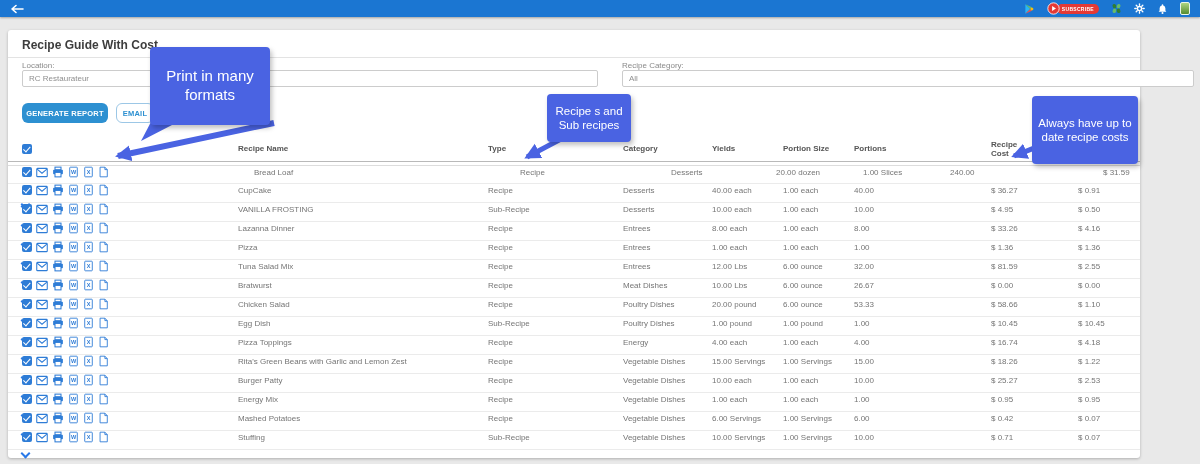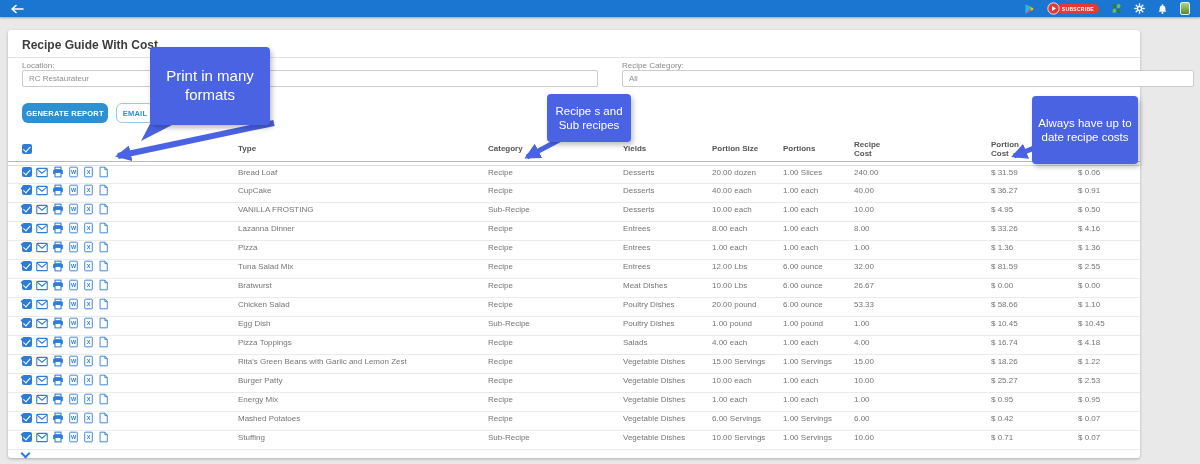--- a/index.html
+++ b/index.html
@@ -44,21 +44,21 @@
   .grid-row { display:grid;
     grid-template-columns:216px 250px 135px 89px 71px 71px 137px 87px 90px 40px;
     align-items:center; padding-left:14px; }
   .thead { position:absolute; left:0; top:106px; width:100%; height:26px;
     border-bottom:1px solid #b9b9b9; }
   .thead .grid-row { height:26px; }
   .th { font-size:8px; color:#555; font-weight:bold; line-height:1.15; }
   .th.wrap { max-width:34px; }
   .tbody { position:absolute; left:0; top:135px; width:100%; }
   .trow { height:19px; border-bottom:1px solid #ebebeb; }
-  .trow:first-child { border-top:1px solid #ddd; }
+  .trow:first-child { border-top:1px solid #ddd;gap:16px; }
   .td { font-size:8px; color:#757575; white-space:nowrap; overflow:hidden; }
   .icon-cell { display:flex; align-items:center; gap:4px; }
   .icon-cell .ric { display:inline-flex; cursor:pointer; }
 
   .cb { width:10px; height:10px; background:#2e7cd6; border-radius:2px;
     position:relative; display:inline-block; cursor:pointer; }
   .cb::after { content:""; position:absolute; left:3.2px; top:1.2px; width:3px;
     height:5.5px; border:solid #fff; border-width:0 1.5px 1.5px 0;
     transform:rotate(42deg); }
 
@@ -151,20 +151,21 @@
 
   <button class="btn btn-primary">GENERATE REPORT</button>
   <button class="btn btn-outline">EMAIL</button>
 
   <div class="thead">
     <div class="grid-row">
       <div class="icon-cell">
           <span class="cb"></span>
         </div>
 
+    <div class="th">Recipe Name</div>
         <div class="th">Type</div>
         <div class="th">Category</div>
         <div class="th">Yields</div>
         <div class="th">Portion Size</div>
         <div class="th">Portions</div>
         <div class="th wrap">Recipe Cost</div>
         <div class="th wrap">Portion Cost</div>
       </div>
   </div>
 
@@ -633,21 +634,21 @@
           </span>
           <span class="ric">
             <svg width="11" height="12" viewBox="0 0 16 16">
               <path d="M3 1 h7 l3.5 3.5 V15 H3 Z" fill="none" stroke="#2e7cd6" stroke-width="1.3"></path>
               <path d="M10 1 v3.5 h3.5" fill="none" stroke="#2e7cd6" stroke-width="1.3"></path>
             </svg>
           </span>
         </div>
         <div class="td">Pizza Toppings</div>
         <div class="td">Recipe</div>
-        <div class="td">Salads</div>
+        <div class="td">Energy</div>
         <div class="td">4.00 each</div>
         <div class="td">1.00 each</div>
         <div class="td">4.00</div>
         <div class="td">$ 16.74</div>
         <div class="td">$ 4.18</div>
         <div></div>
         <div><span class="chev"></span></div>
       </div>
       <div class="grid-row trow">
         <div class="icon-cell">

